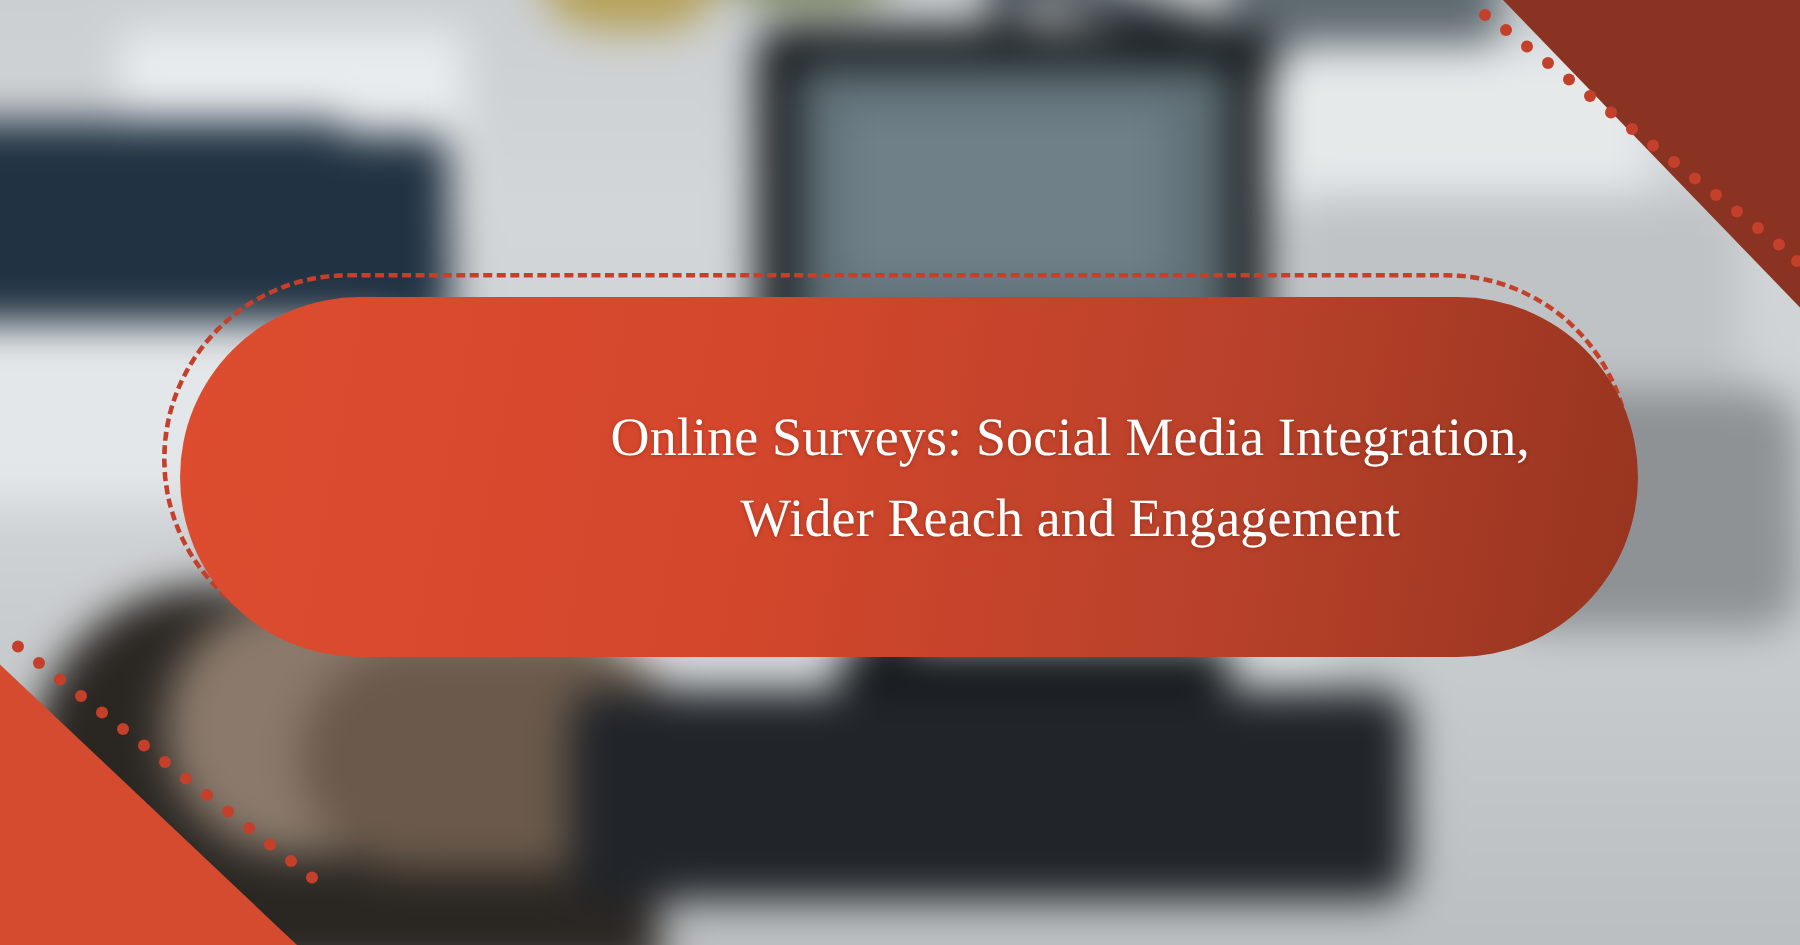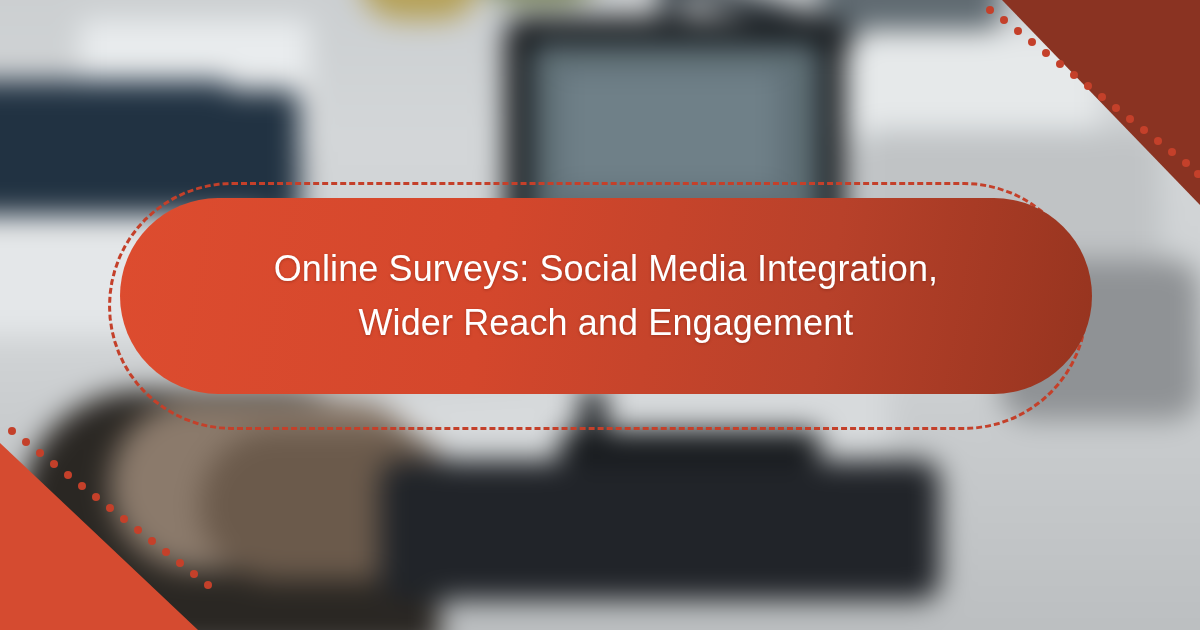--- a/index.html
+++ b/index.html
@@ -97,25 +97,26 @@
     width:980px; height:248px;
     border:3px dashed #c4402a;
     border-radius:130px;
     pointer-events:none;
   }
 
   
   .card {
     position:absolute;
     left:120px; top:198px;
-    width:972px; height:196px;
+    width:972px; height:240px;
     background:linear-gradient(100deg,#dd4c2f 0%,#d4472c 38%,#b8412a 72%,#96341f 100%);
     border-radius:128px;
-    display:flex; align-items:center; justify-content:center;
+    display:flex; align-items:center; justify-content:flex-end;
     padding:0 72px;
+    font-family:Liberation Serif, serif;
   }
 
   .card-title {
     color:#ffffff;
     font-size:36px;
     font-weight:400;
     line-height:1.5;
     text-align:center;
     letter-spacing:.1px;
     text-shadow:0 1px 3px rgba(90,20,10,.35);

